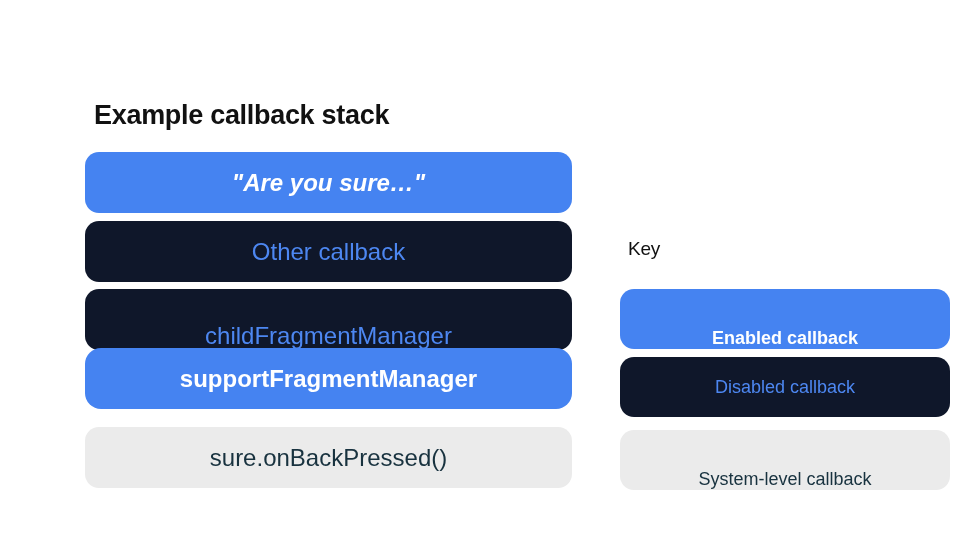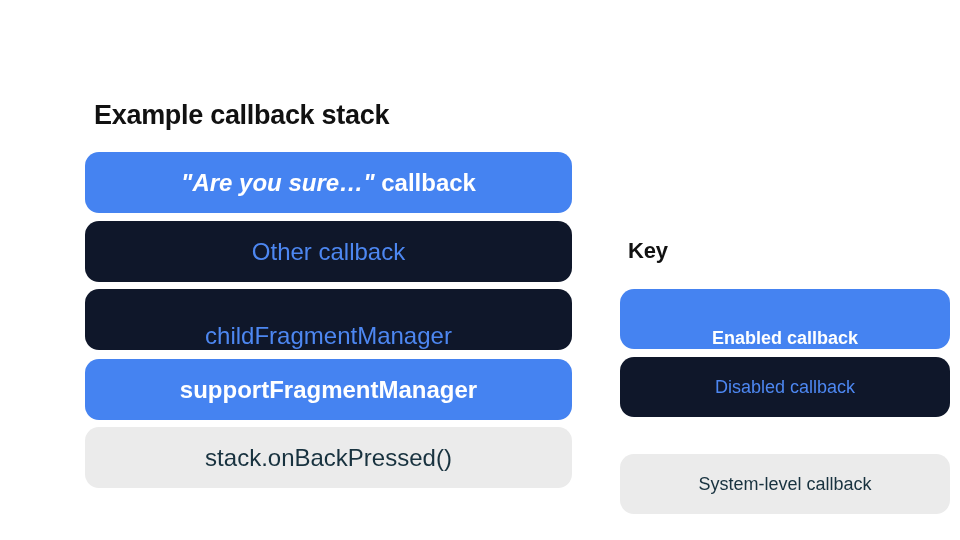--- a/index.html
+++ b/index.html
@@ -22,22 +22,22 @@
     top: 100px;
     font-size: 27px;
     font-weight: 600;
     letter-spacing: -0.3px;
     color: #111111;
   }
   .key-title {
     position: absolute;
     left: 604px;
     top: 238px;
-    font-size: 22px;
-    font-weight: 700;
+    font-size: 19px;
+    font-weight: 400;
     letter-spacing: -0.2px;
     color: #111111;
   }
   .box {
     position: absolute;
     border-radius: 14px;
     display: flex;
     align-items: center;
     justify-content: center;
     box-sizing: border-box;
@@ -45,32 +45,32 @@
   
   .stack-box {
     left: 61px;
     width: 487px;
     height: 61px;
     font-size: 24px;
   }
   .stack-row-0 { top: 152px; }
   .stack-row-1 { top: 221px; }
   .stack-row-2 { top: 289px; align-items: flex-end; }
-  .stack-row-3 { top: 359px; }
+  .stack-row-3 { top: 348px; border-radius: 16px; }
   .stack-row-4 { top: 427px; }
   
   .key-box {
     left: 596px;
     width: 330px;
     height: 60px;
     font-size: 18px;
   }
   .key-row-0 { top: 289px; align-items: flex-end; }
   .key-row-1 { top: 357px; }
-  .key-row-2 { top: 454px; }
+  .key-row-2 { top: 430px; align-items: flex-end; }
   
   .enabled {
     background: #4583F1;
     color: #ffffff;
     font-weight: 700;
   }
   .disabled {
     background: #0f172a;
     color: #4D87F1;
     font-weight: 400;
@@ -92,37 +92,36 @@
 </style>
 </head>
 <body>
 
 <div class="canvas">
 
   <div class="diagram-title">Example callback stack</div>
 
   <div class="box stack-box stack-row-0 enabled">
     <span class="quoted-em">"Are you sure…"</span>
-      <span class="quoted-rest"> callback</span>
   </div>
 
   <div class="box stack-box stack-row-1 disabled">
     <span>Other callback</span>
   </div>
 
   <div class="box stack-box stack-row-2 disabled">
     <span>childFragmentManager</span>
   </div>
 
   <div class="box stack-box stack-row-3 enabled">
     <span>supportFragmentManager</span>
   </div>
 
   <div class="box stack-box stack-row-4 system">
-    <span>stack.onBackPressed()</span>
+    <span>sure.onBackPressed()</span>
   </div>
 
   <div class="key-title">Key</div>
 
   <div class="box key-box key-row-0 enabled">
     <span>Enabled callback</span>
   </div>
 
   <div class="box key-box key-row-1 disabled">
     <span>Disabled callback</span>

